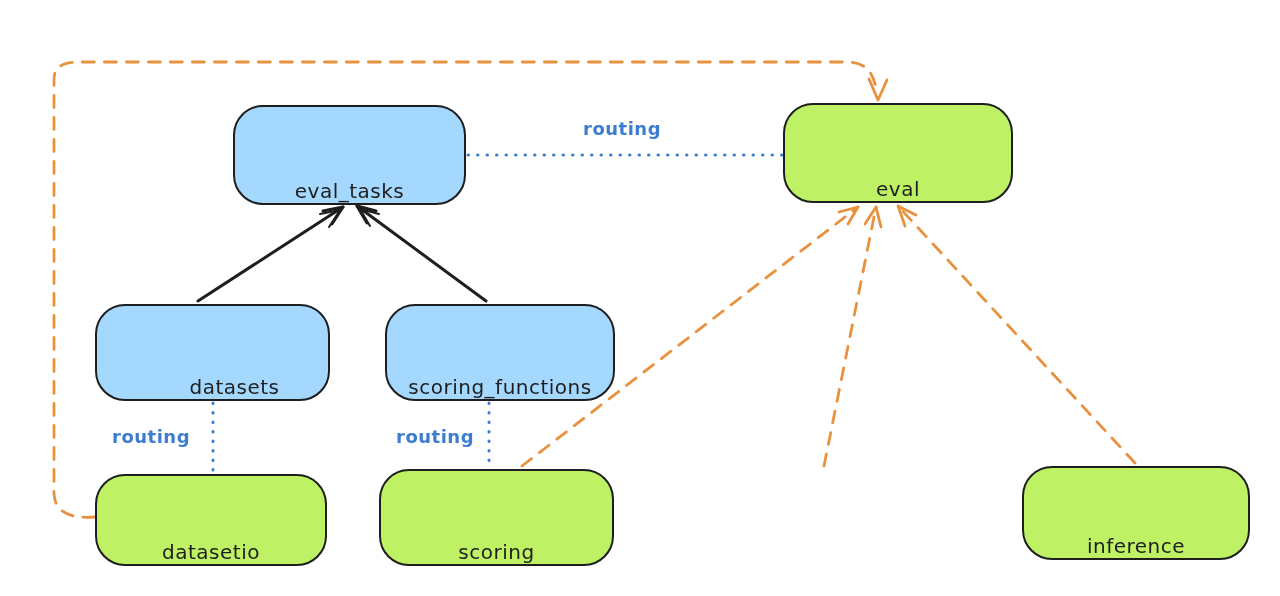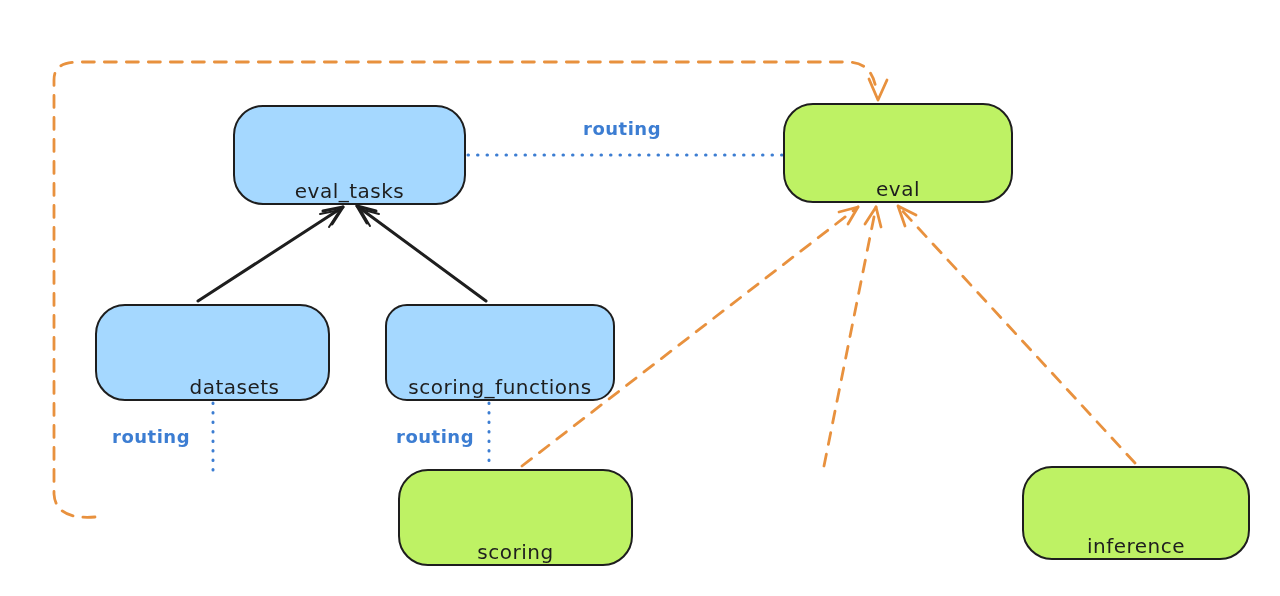--- a/index.html
+++ b/index.html
@@ -18,23 +18,23 @@
     display:flex;align-items:flex-end;justify-content:center;
     font-size:20px;color:#1e1e1e;
     letter-spacing:0.5px;
     box-sizing:border-box;
   }
   .node-blue{background:#a5d8ff;}
   .node-green{background:#bef264;}
   .n-eval-tasks{left:233px;top:105px;width:233px;height:100px;}
   .n-eval{left:783px;top:103px;width:230px;height:100px;}
   .n-datasets{left:95px;top:304px;width:235px;height:97px;padding-left:44px;}
-  .n-scoring-functions{left:385px;top:304px;width:230px;height:97px;border-radius:22px;}
+  .n-scoring-functions{left:385px;top:304px;width:230px;height:97px;}
   .n-datasetio{left:95px;top:474px;width:232px;height:92px;}
-  .n-scoring{left:398px;top:469px;width:235px;height:97px;}
+  .n-scoring{left:379px;top:469px;width:235px;height:97px;}
   .n-agents{left:710px;top:469px;width:230px;height:95px;}
   .n-inference{left:1022px;top:466px;width:228px;height:94px;}
   .edge-label{
     position:absolute;
     color:#3c7dd2;
     font-size:18px;font-weight:600;
     letter-spacing:0.5px;
   }
   .el-top{left:583px;top:118px;}
   .el-left{left:112px;top:426px;}
@@ -93,20 +93,23 @@
   </div>
   <div class="node node-green n-eval">
     <span>eval</span>
   </div>
   <div class="node node-blue n-datasets">
     <span>datasets</span>
   </div>
   <div class="node node-blue n-scoring-functions">
     <span>scoring_functions</span>
   </div>
+  <div class="node node-green n-datasetio">
+    <span>datasetio</span>
+  </div>
   <div class="node node-green n-scoring">
     <span>scoring</span>
   </div>
   <div class="node node-green n-inference">
     <span>inference</span>
   </div>
 
 </div>
 
 </body></html>

